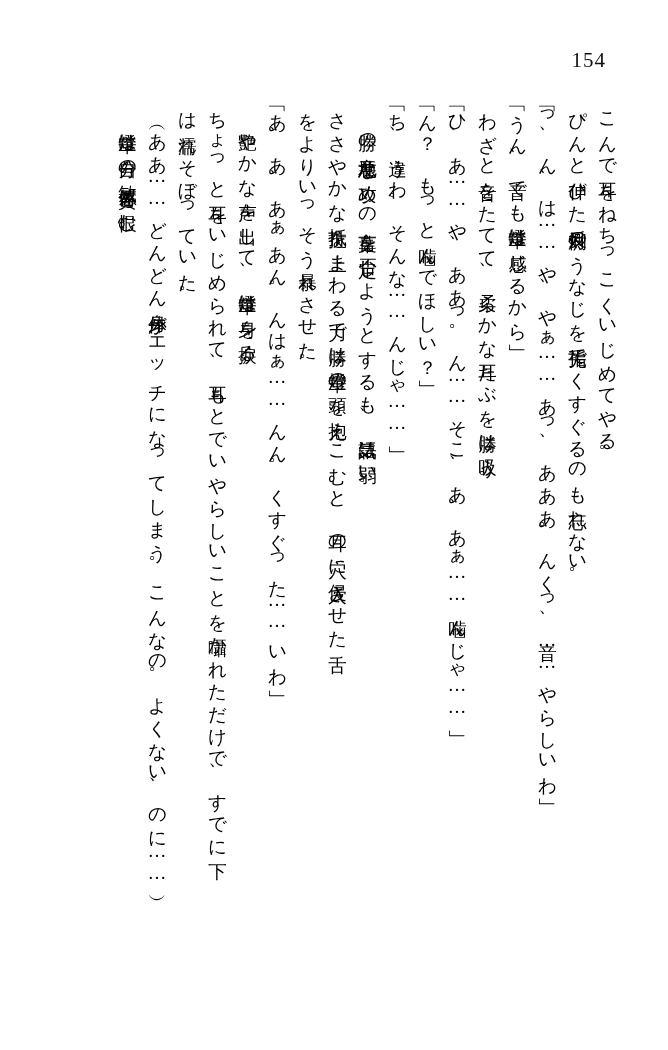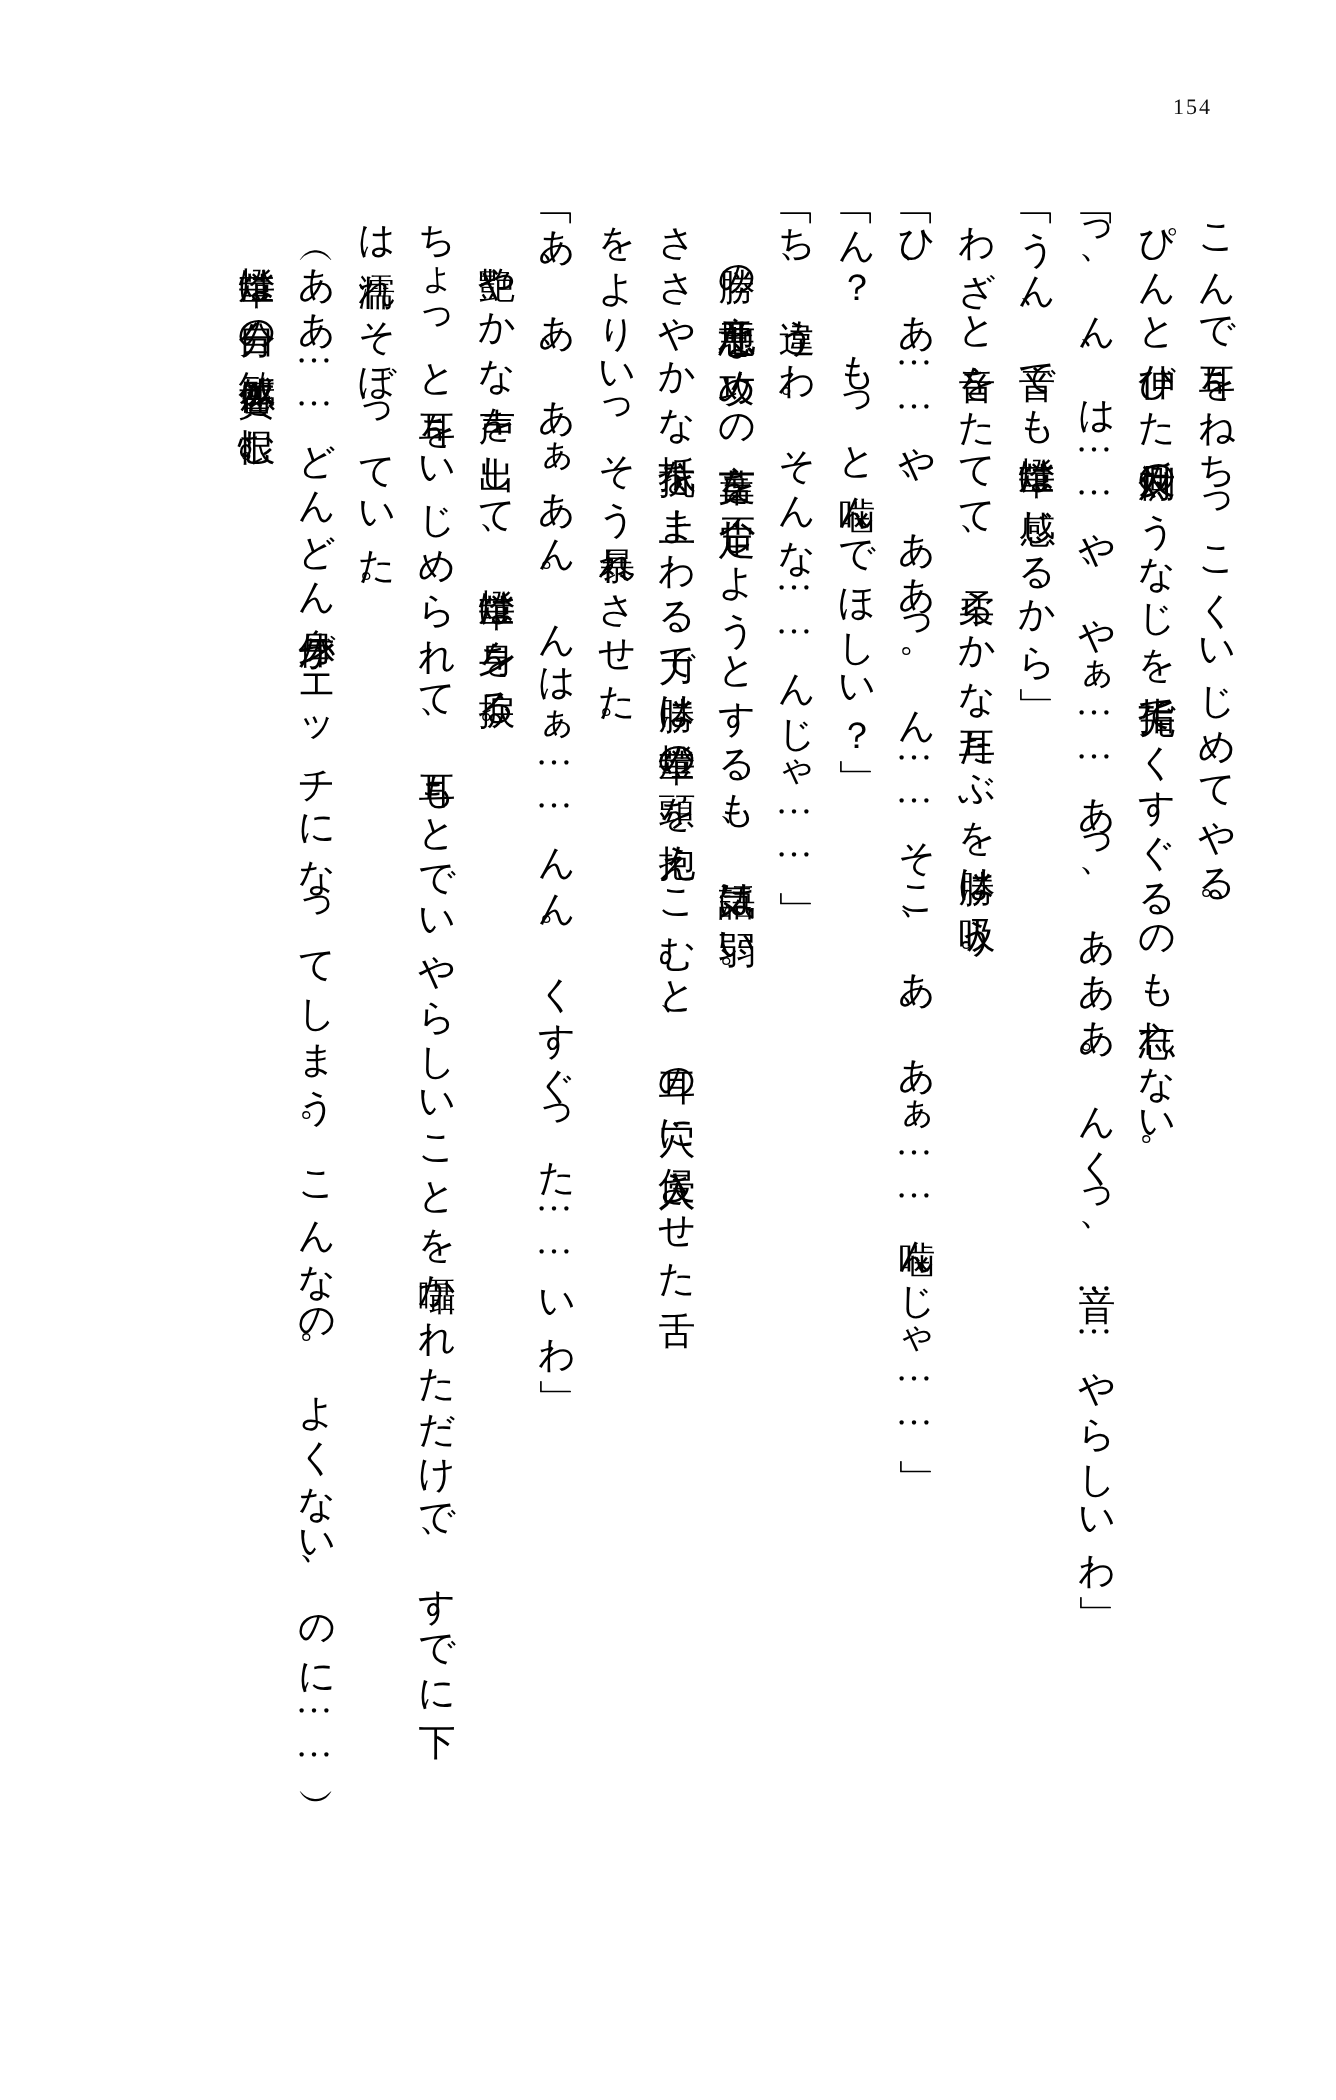--- a/index.html
+++ b/index.html
@@ -18,21 +18,21 @@
     position: relative;
     width: 668px;
     height: 1050px;
     background: #ffffff;
     box-sizing: border-box;
   }
   .page-number {
     position: absolute;
     top: 48px;
     right: 62px;
-    font-size: 11px;
+    font-size: 21px;
     letter-spacing: 1px;
     font-family: "Liberation Serif", "DejaVu Serif", serif;
     color: #111111;
   }
   .text-body {
     position: absolute;
     top: 100px;
     right: 52px;
     left: 40px;
     bottom: 40px;

